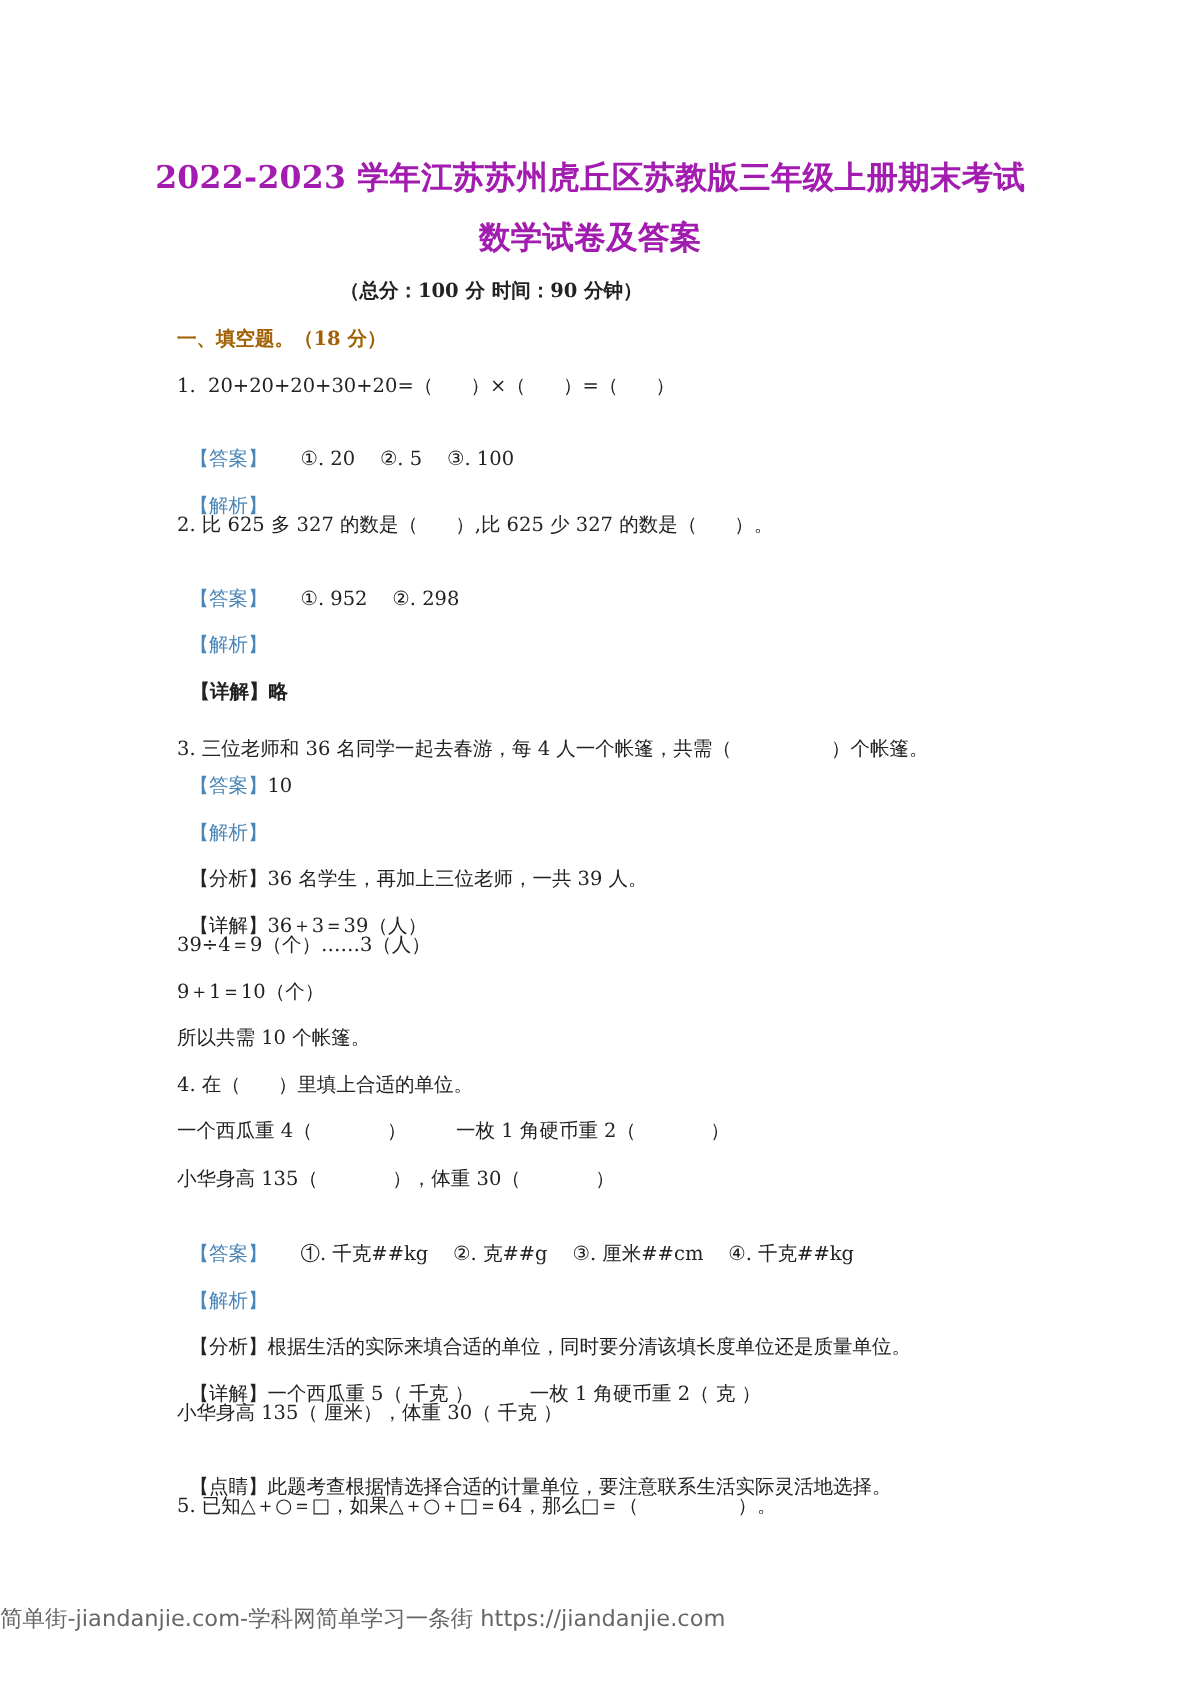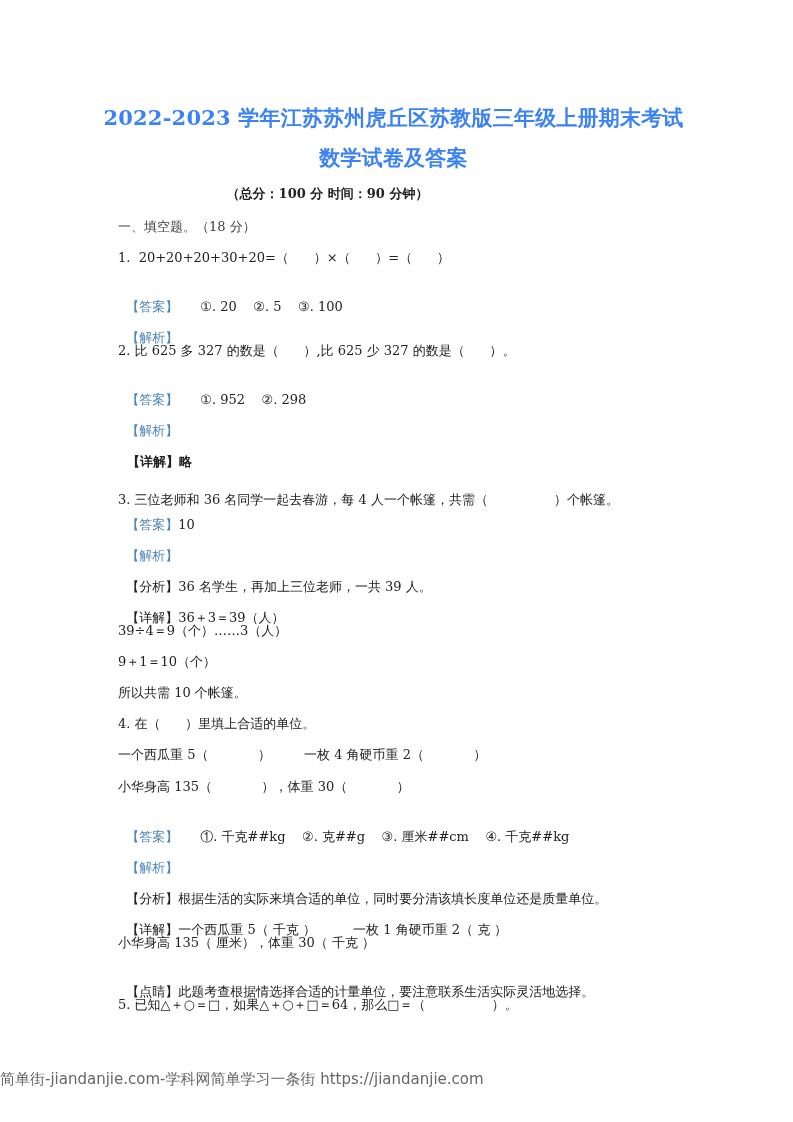--- a/index.html
+++ b/index.html
@@ -16,21 +16,21 @@
       color: #1a1a1a;
     }
     .title {
       position: absolute;
       left: 0;
       width: 787px;
       text-align: center;
       font-family: "DejaVu Serif", "Liberation Serif", serif;
       font-weight: bold;
       font-size: 21px;
-      color: #3b82f6;
+      color: #a21caf;
       letter-spacing: 0.2px;
     }
     .t1 { top: 104px; }
     .t2 { top: 144px; }
     .subtitle {
       position: absolute;
       top: 185px;
       left: 0;
       width: 655px;
       text-align: center;
@@ -40,22 +40,22 @@
     }
     .line {
       position: absolute;
       left: 118px;
       font-size: 13px;
       line-height: 18px;
       white-space: pre;
       color: #222;
     }
     .section {
-      font-weight: normal;
-      color: #404040;
+      font-weight: bold;
+      color: #a16207;
     }
     .tag-blue {
       color: #4a86b8;
     }
     .tag-dark {
       color: #222;
     }
     .gap { display: inline-block; }
     .footer {
       position: absolute;
@@ -106,21 +106,21 @@
   <span class="tag-dark">【分析】</span><span>36 名学生，再加上三位老师，一共 39 人。</span>
 </div>
 <div class="line" style="top:591px;">
   <span class="tag-dark">【详解】</span><span>36＋3＝39（人）</span>
 </div>
 <div class="line" style="top:622px;">39÷4＝9（个）……3（人）</div>
 <div class="line" style="top:653px;">9＋1＝10（个）</div>
 <div class="line" style="top:684px;">所以共需 10 个帐篷。</div>
 
 <div class="line" style="top:715px;">4. 在（      ）里填上合适的单位。</div>
-<div class="line" style="top:746px;">一个西瓜重 5（            ）        一枚 4 角硬币重 2（            ）</div>
+<div class="line" style="top:746px;">一个西瓜重 4（            ）        一枚 1 角硬币重 2（            ）</div>
 <div class="line" style="top:778px;">小华身高 135（            ），体重 30（            ）</div>
 <div class="line" style="top:810px;">
   <span class="tag-blue">【答案】</span><span class="gap" style="width:22px;"></span><span>①. 千克##kg    ②. 克##g    ③. 厘米##cm    ④. 千克##kg</span>
 </div>
 <div class="line" style="top:841px;">
   <span class="tag-blue">【解析】</span>
 </div>
 <div class="line" style="top:872px;">
   <span class="tag-dark">【分析】</span><span>根据生活的实际来填合适的单位，同时要分清该填长度单位还是质量单位。</span>
 </div>

